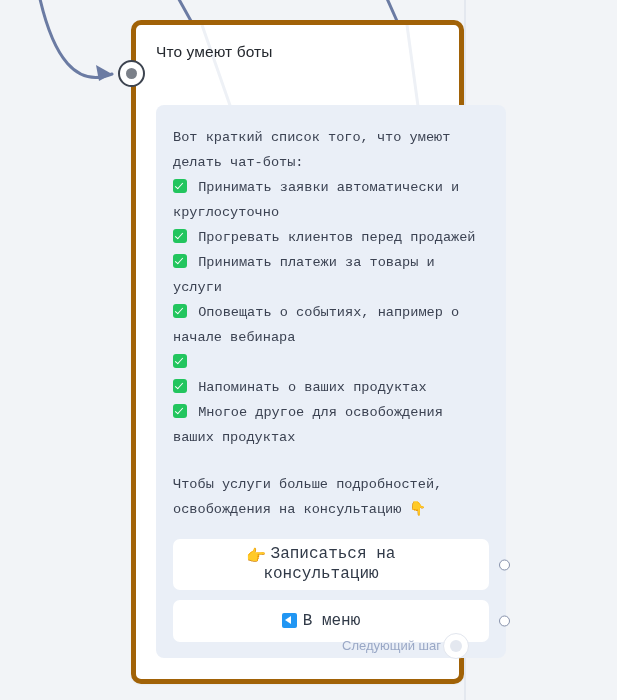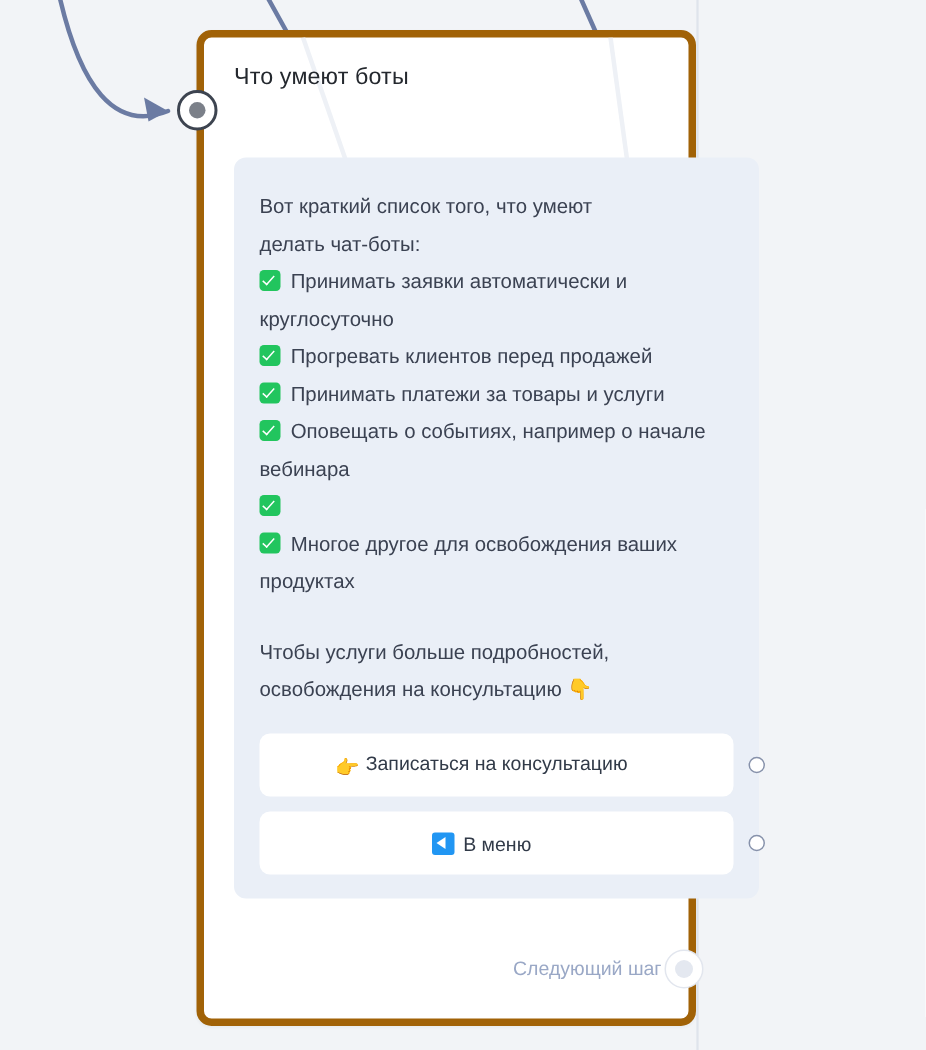--- a/index.html
+++ b/index.html
@@ -83,20 +83,21 @@
   
   .msg-bubble {
     position: absolute;
     left: 20px;
     top: 80px;
     width: 350px;
     background: #eaeff7;
     border-radius: 8px;
     box-sizing: border-box;
     padding: 20px 17px 16px 17px;
+    font-family: Liberation Mono, monospace;
   }
 
   .msg-text {
     font-size: 13.6px;
     line-height: 25px;
     color: #3b4252;
   }
   .msg-line { display: block; }
 
   .emoji-check {
@@ -141,21 +142,21 @@
   .reply-btn {
     background: #ffffff;
     border-radius: 7px;
     min-height: 42px;
     padding: 7px 34px 7px 14px;
     box-sizing: border-box;
     display: flex;
     align-items: center;
     justify-content: center;
     text-align: center;
-    font-size: 13px;
+    font-size: 16px;
     line-height: 17px;
     color: #313a48;
     cursor: pointer;
   }
   .btn-label { display: inline-block; }
 
   .btn-port {
     position: absolute;
     right: -21px;
     top: 50%;
@@ -267,20 +268,24 @@
       </span>
       <span class="msg-line">
         <span class="emoji-check"></span>
         <span>Оповещать о событиях, например о начале вебинара</span>
       </span>
       <span class="msg-line">
         <span class="emoji-check"></span>
       </span>
       <span class="msg-line">
         <span class="emoji-check"></span>
+        <span>Напоминать о ваших продуктах</span>
+      </span>
+      <span class="msg-line">
+        <span class="emoji-check"></span>
         <span>Многое другое для освобождения ваших продуктах</span>
       </span>
 
       <span class="msg-gap"></span>
 
       <span class="msg-line">Чтобы услуги больше подробностей,</span>
       <span class="msg-line">освобождения на консультацию 👇</span>
     </div>
 
     <div class="btn-list">

